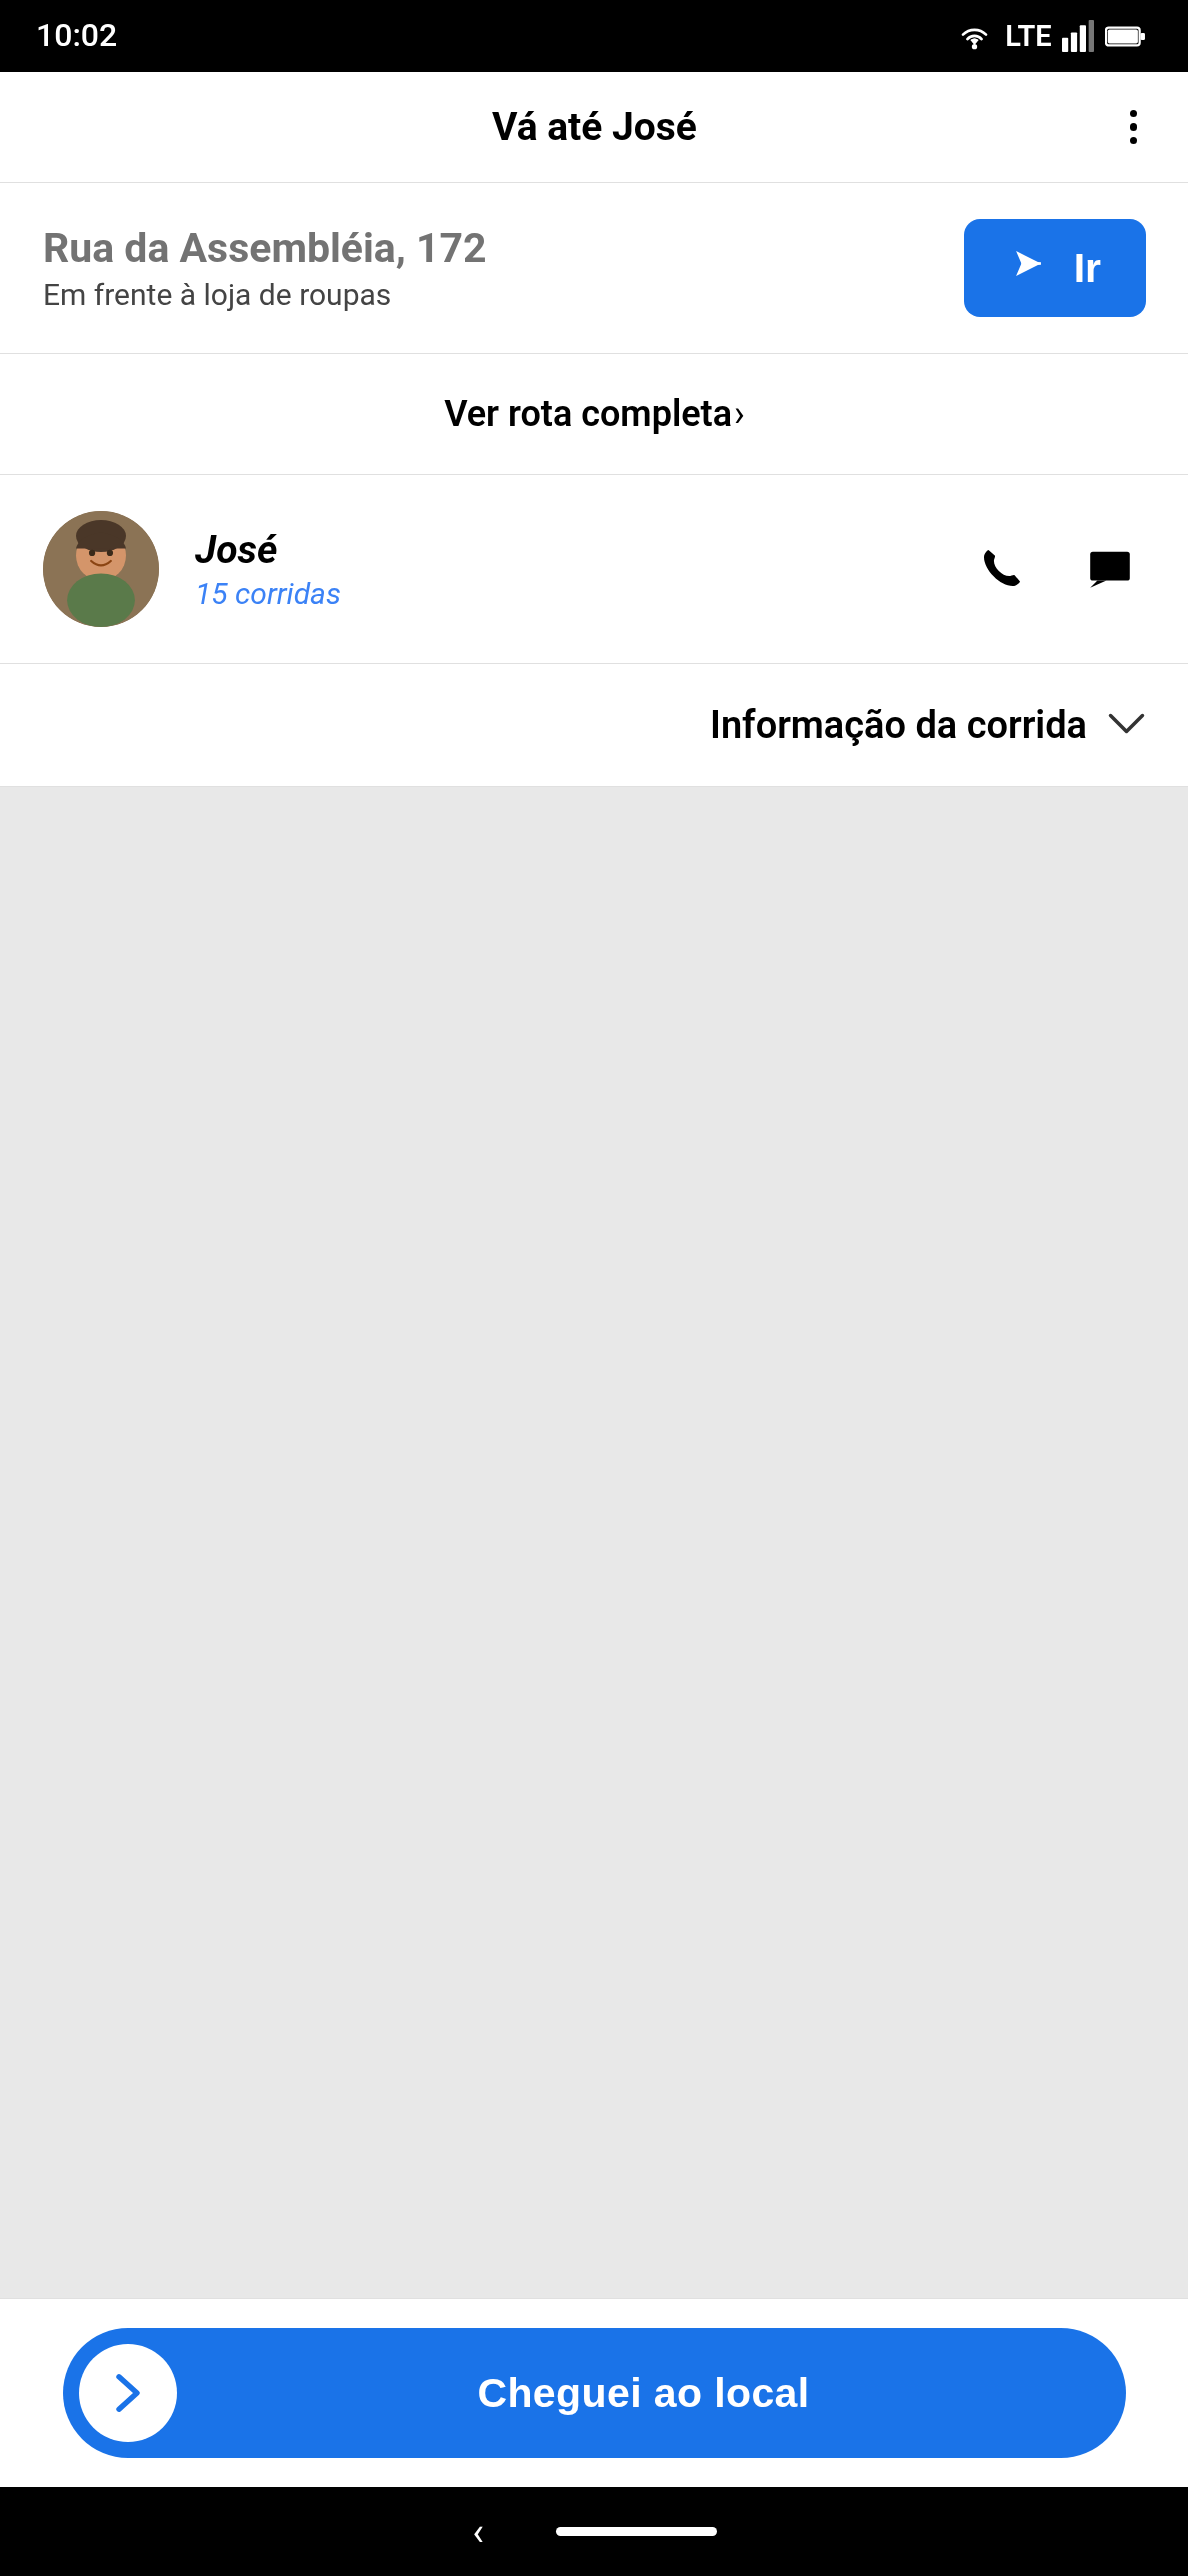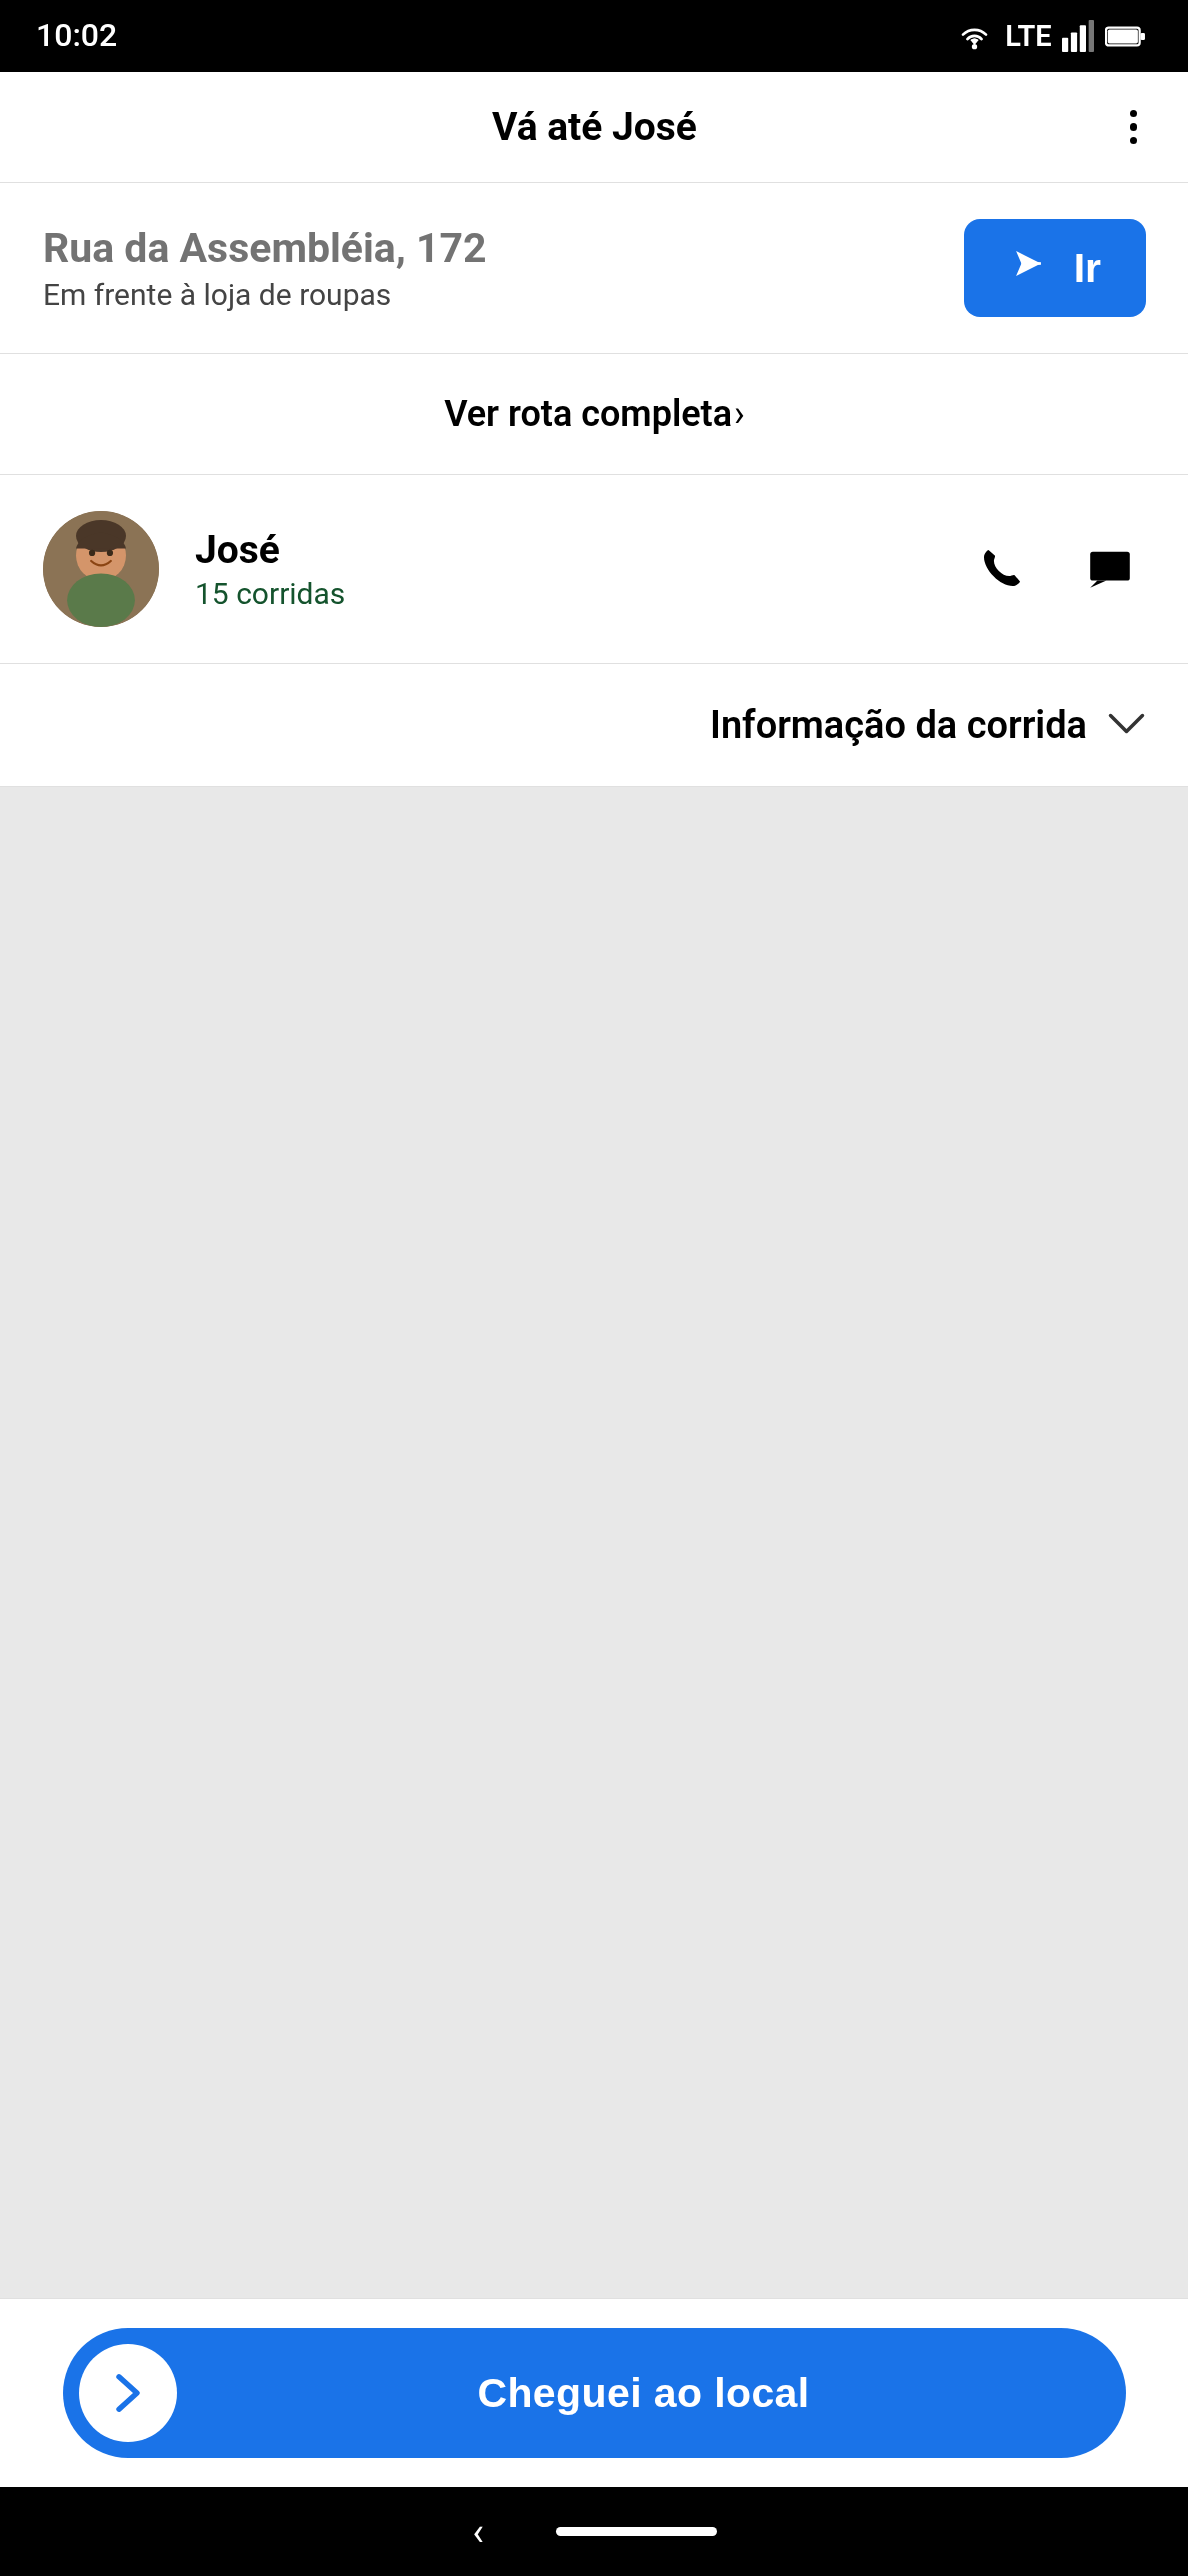--- a/index.html
+++ b/index.html
@@ -162,29 +162,30 @@
       display: flex;
       align-items: center;
       justify-content: center;
     }
     .driver-avatar svg {
       width: 116px;
       height: 116px;
     }
     .driver-details {
       flex: 1;
+      font-style: italic;
     }
     .driver-name {
       font-size: 39px;
       font-weight: 700;
       color: #000;
     }
     .driver-rides {
       font-size: 30px;
-      color: #14532d;
+      color: #3b82f6;
       margin-top: 3.6px;
     }
     .driver-actions {
       display: flex;
       gap: 36px;
       align-items: center;
     }
     .driver-action-btn {
       background: none;
       border: none;

